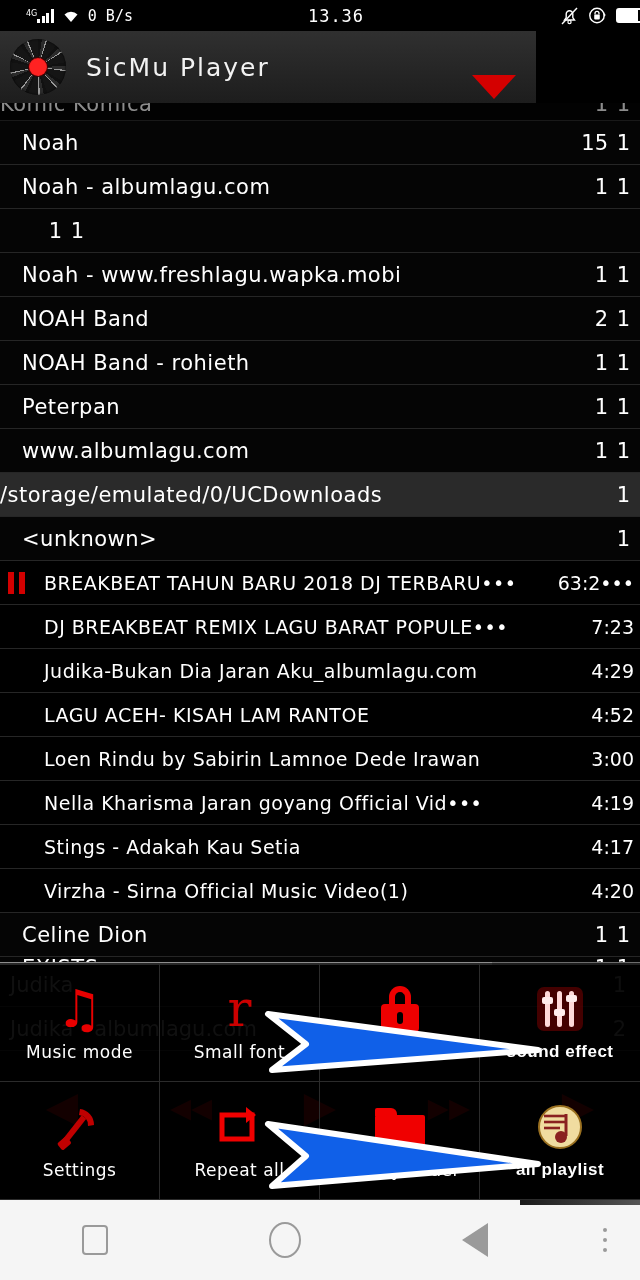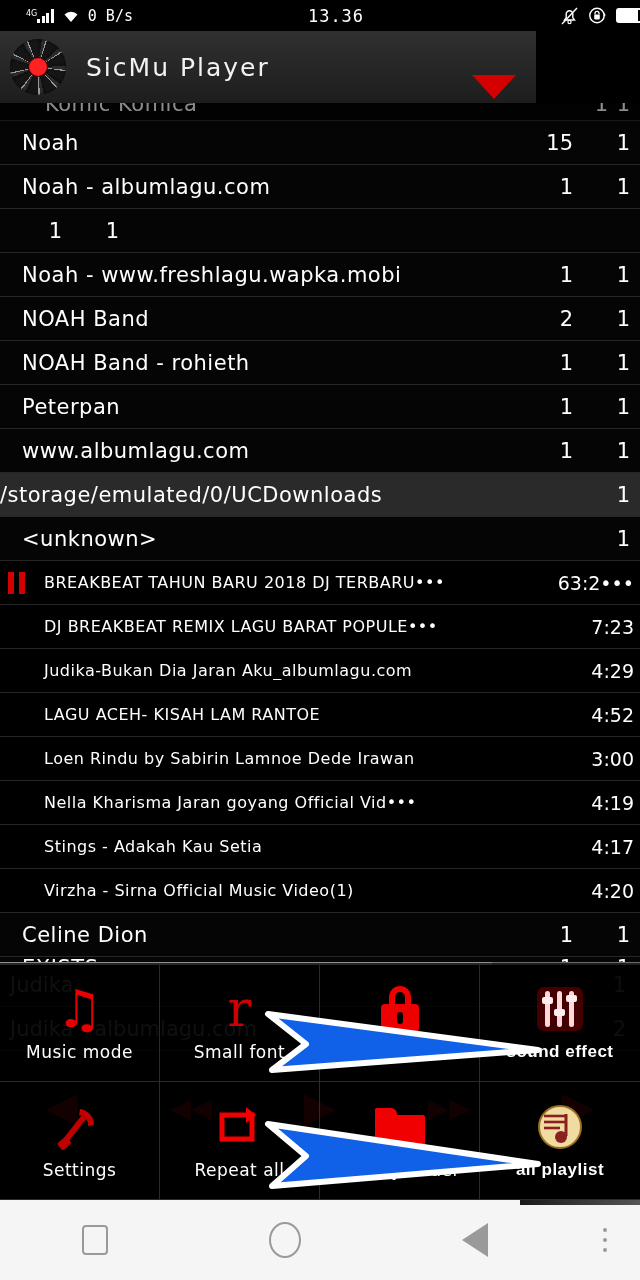--- a/index.html
+++ b/index.html
@@ -56,34 +56,34 @@
   
   .list { position: absolute; top: 103px; left: 0; width: 640px; height: 860px; overflow: hidden; }
   .row {
     position: relative; display: flex; align-items: center;
     height: 44px; border-bottom: 1px solid #262626;
     color: #ffffff; background: #050505;
   }
   .row .label { flex: 1; font-size: 21px; letter-spacing: 0.5px; white-space: nowrap; overflow: hidden; }
   .row .count { width: 46px; text-align: right; font-size: 21px; }
   .row .count2 { width: 32px; text-align: right; font-size: 21px; padding-right: 10px; }
-  .row.folder { padding-left: 16px; gap: 35px; }
+  .row.folder { padding-left: 16px; }
   .row.folder .label { padding-left: 6px; }
   .row.clipped { height: 18px; border-bottom: 1px solid #2e2e2e; opacity: .55; overflow: hidden; }
-  .row.clipped .label { margin-top: -16px; margin-left: 45px; }
+  .row.clipped .label { margin-top: -16px; }
   .row.clipped .count, .row.clipped .count2 { margin-top: -16px; }
 
   .row.pathrow {
     background: #2a2a2a; height: 44px; color: #ffffff; font-weight: normal;
   }
   .row.pathrow .label { font-size: 21px; padding-left: 0px; }
   .row.unknown .label { padding-left: 22px; }
 
   .row.song { background: #000; }
-  .row.song .label { padding-left: 44px; font-size: 16px; }
+  .row.song .label { padding-left: 44px; font-size: 19px; }
   .row.song .time { width: 92px; text-align: right; padding-right: 6px; font-size: 19px; }
   .pause-icon { position: absolute; left: 8px; top: 11px; width: 20px; height: 22px;
                 display: flex; gap: 5px; }
   .pause-icon i { display:block; width: 6px; height: 22px; background: #d20000; }
 
   .row.bottom-clip { height: 22px; overflow: hidden; }
   .row.bottom-clip .label, .row.bottom-clip .count, .row.bottom-clip .count2 { margin-top: 0; }
 
   
   .list-edge { position: absolute; top: 962px; left: 0; width: 640px; height: 3px;

